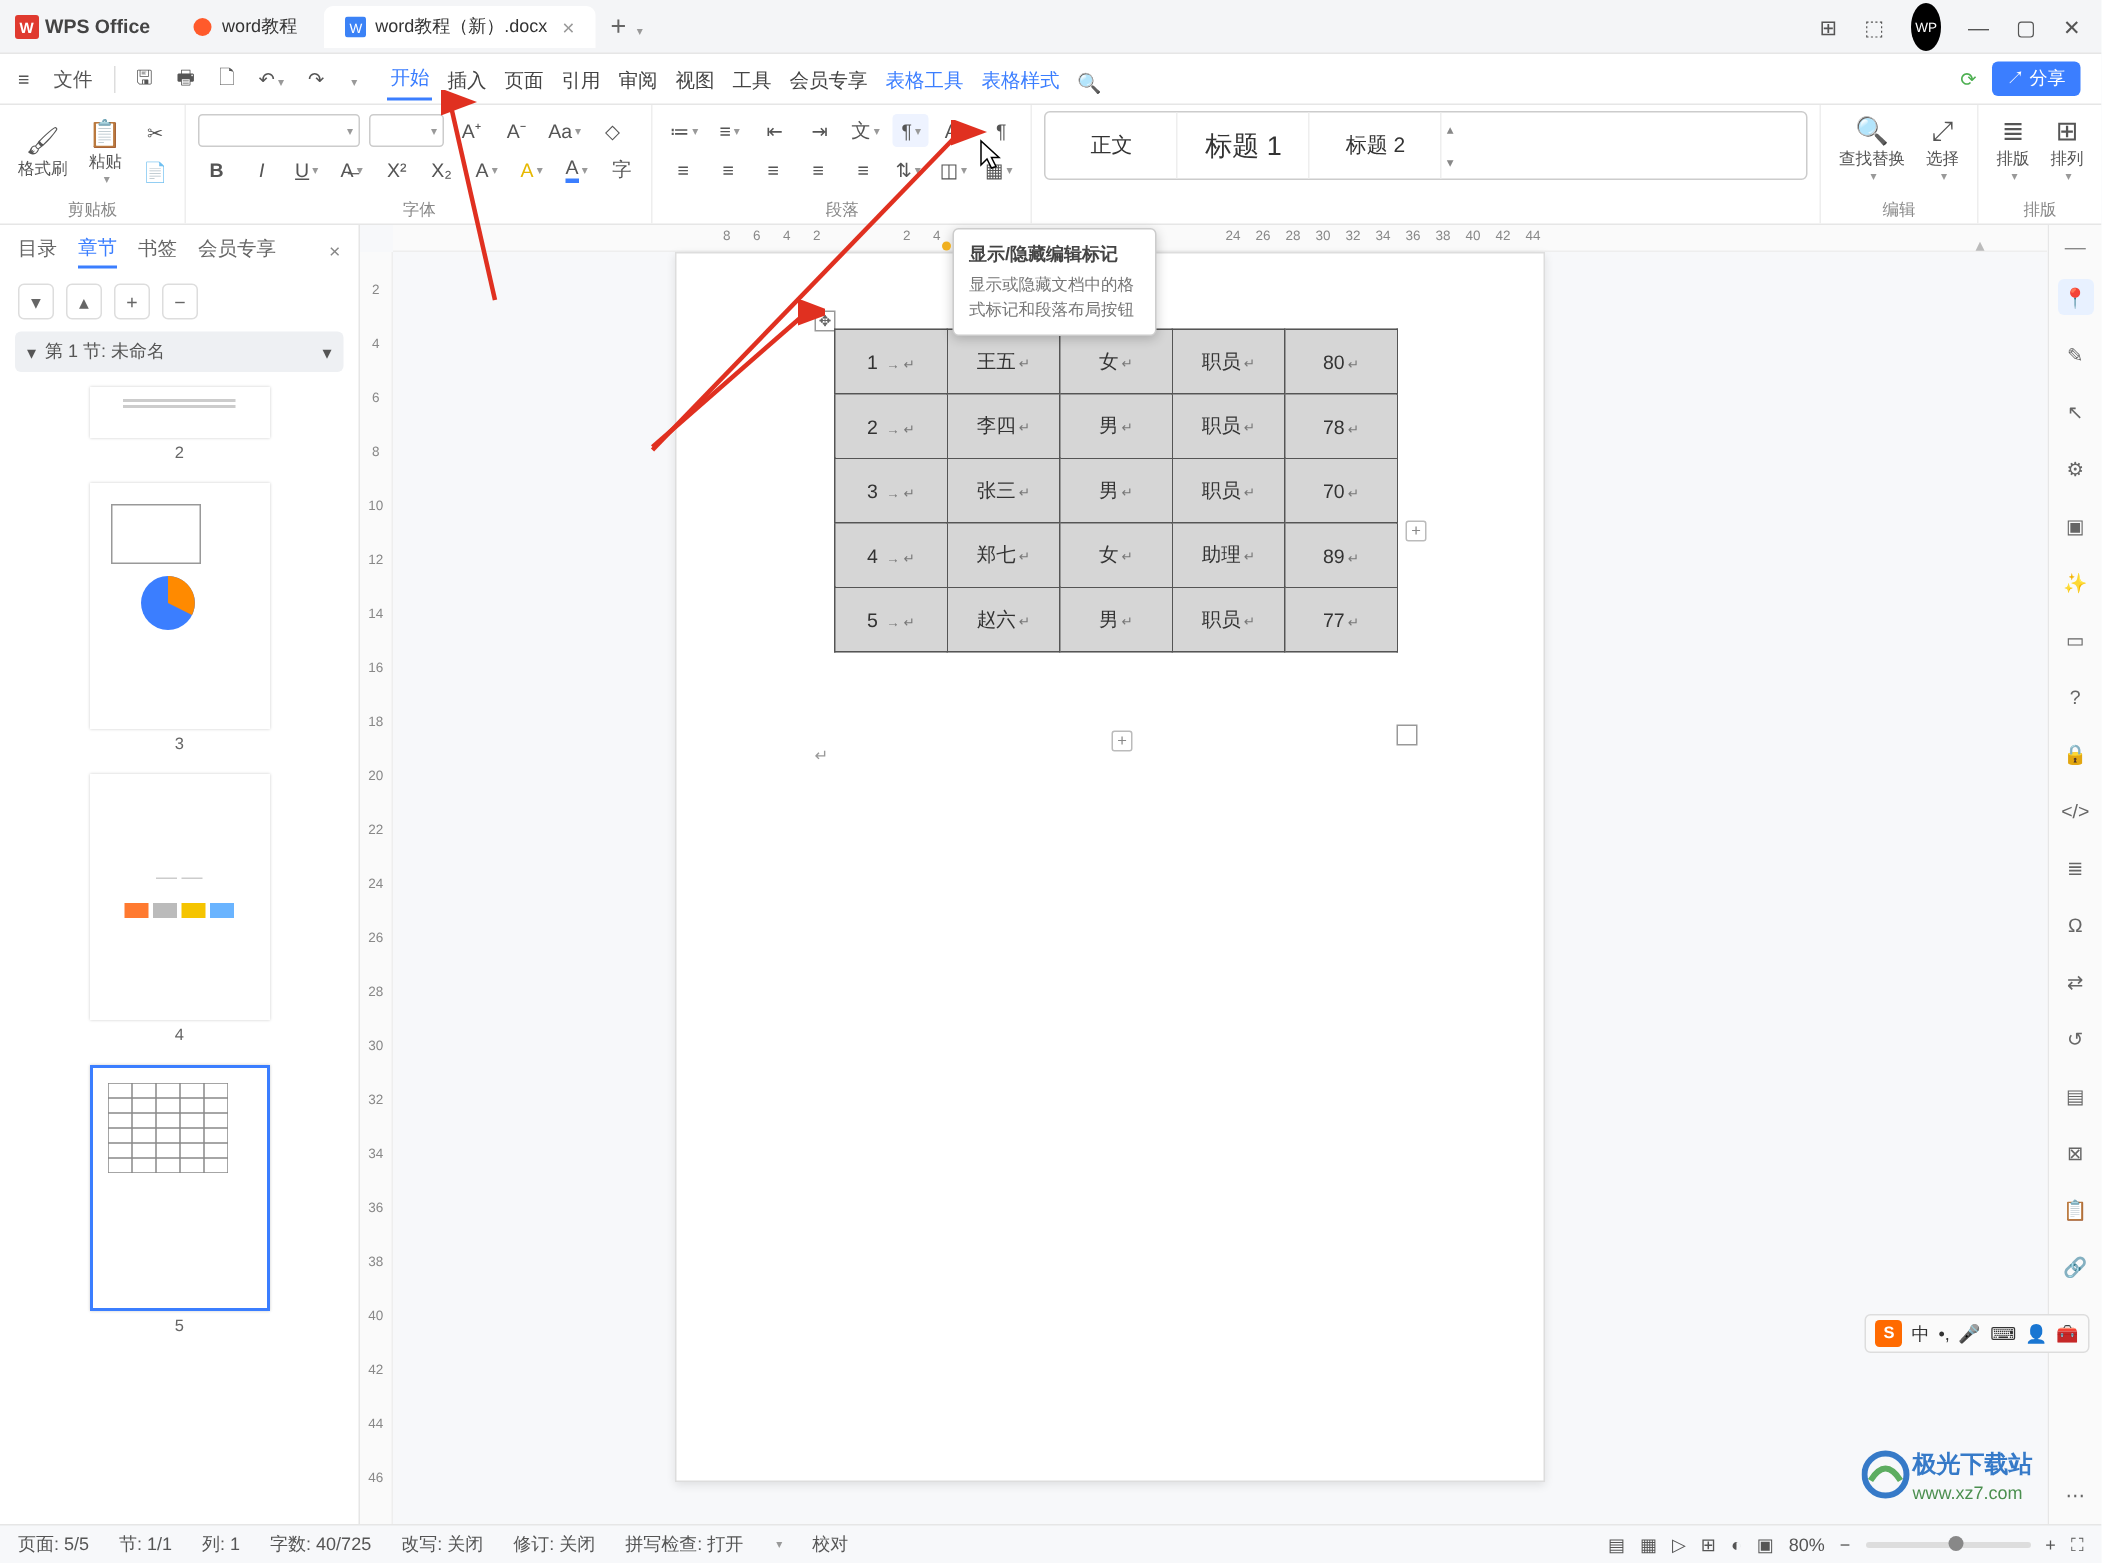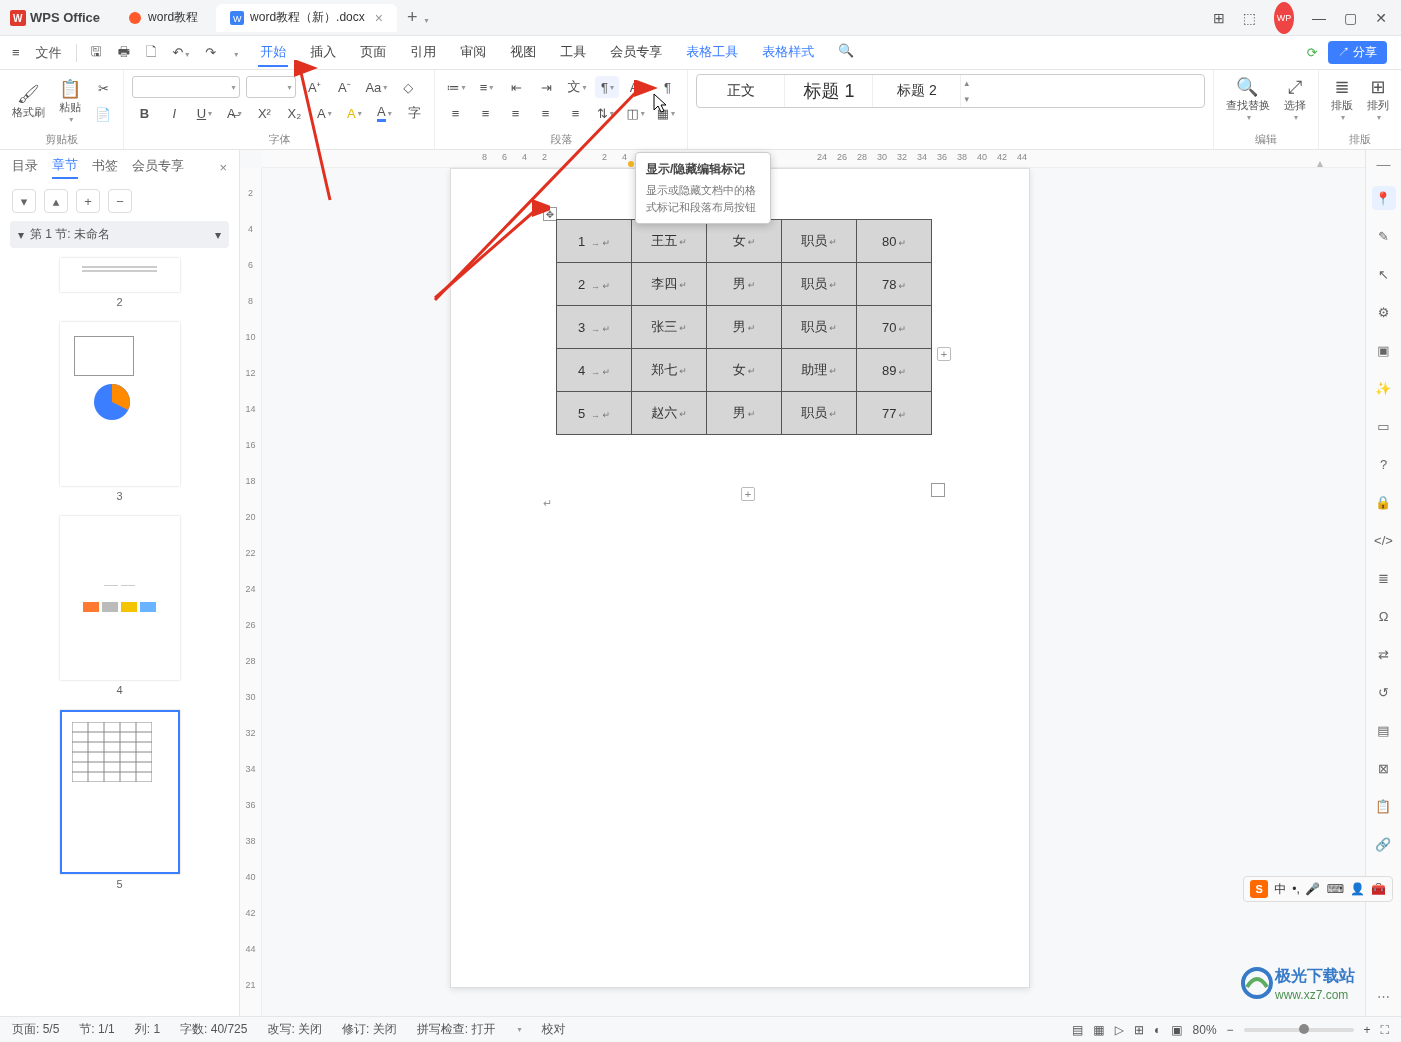--- a/index.html
+++ b/index.html
@@ -8,46 +8,46 @@
   
   .title-bar { height: 36px; background: #f4f5f7; display: flex; align-items: center; border-bottom: 1px solid #e6e6e6; }
   .app-logo { display:flex; align-items:center; padding: 0 10px; font-weight: 600; color:#444; }
   .app-logo svg { margin-right:4px; }
   .tab { height: 28px; display:flex; align-items:center; padding: 0 14px; background:#fff; border-radius:6px 6px 0 0; margin-left:4px; font-size:12px; color:#333; position:relative; }
   .tab.inactive { background: transparent; }
   .tab .doc-icon { margin-right:6px; display:inline-flex; }
   .tab .close-x { margin-left:10px; color:#999; font-size:14px;}
   .tab-add { padding:0 10px; color:#666; font-size:18px;}
   .winctrl { margin-left:auto; display:flex; align-items:center; gap:18px; padding-right:14px; color:#555; }
-  .winctrl .avatar { width:20px;height:32px;border-radius:50%; background:#ef4444; color:#fff; font-size:9px; display:flex;align-items:center;justify-content:center;}
+  .winctrl .avatar { width:20px;height:32px;border-radius:50%; background:#000000; color:#fff; font-size:9px; display:flex;align-items:center;justify-content:center;}
   .winctrl span { font-size:14px; }
 
   
   .menu-bar { height: 34px; display:flex; align-items:center; border-bottom:1px solid #e6e6e6; padding:0 6px; font-size:13px; }
   .menu-left { display:flex; align-items:center; gap:4px; }
   .menu-left .q { padding:2px 6px; color:#555;}
   .menu-left .divider { width:1px; height:18px; background:#ddd; margin:0 4px;}
-  .menu-tabs { display:flex; gap:20px; margin-left:14px; }
+  .menu-tabs { display:flex; gap:8px; margin-left:14px;align-items:flex-end; }
   .menu-tabs .m { color:#444; padding:4px 2px;}
   .menu-tabs .m.active { color:#3b7eff; border-bottom:2px solid #3b7eff; }
   .menu-tabs .m.blue { color:#3b7eff; }
   .menu-right { margin-left:auto; display:flex; align-items:center; gap:10px; padding-right:8px;}
   .share-btn { background:#3b7eff; color:#fff; border-radius:4px; padding:3px 10px; font-size:12px;}
 
   
   .ribbon { height: 80px; border-bottom:1px solid #e6e6e6; display:flex; position:relative; }
   .ribbon-group { border-right:1px solid #eee; padding:4px 8px 2px 8px; display:flex; flex-direction:column; }
   .ribbon-group .label { text-align:center; font-size:11px; color:#888; margin-top:auto;font-family:Liberation Mono, monospace; }
   .ribbon-row { display:flex; align-items:center; gap:6px; padding:2px 0;}
   .rb-btn { min-width:24px; height:22px; display:flex; align-items:center; justify-content:center; padding:0 3px; color:#555; border-radius:3px; }
   .big-btn { display:flex; flex-direction:column; align-items:center; justify-content:center; font-size:11px; color:#555; padding:0 4px; height:50px;}
   .big-btn .ico { font-size:18px;}
   .font-sel { height:22px; width:108px; border:1px solid #ccc; border-radius:3px; background:#fff; font-size:12px; padding:0 4px; display:flex;align-items:center;justify-content:space-between;}
   .size-sel { height:22px; width:50px; border:1px solid #ccc; border-radius:3px; background:#fff; font-size:12px; padding:0 4px; display:flex;align-items:center;justify-content:space-between;}
-  .style-box { border:1px solid #ccc; border-radius:4px; display:flex; height:34px;}
+  .style-box { border:1px solid #ccc; border-radius:4px; display:flex; height:46px;}
   .style-item { width:88px; display:flex;align-items:center;justify-content:center; border-right:1px solid #eee; font-size:14px;}
   .style-item.big{font-size:18px;color:#333;}
   .style-arrows{display:flex;flex-direction:column;justify-content:space-around;padding:0 3px;color:#888;font-size:9px;}
 
   
   .workarea { position:absolute; top:150px; bottom:26px; left:0; right:0; display:flex; }
   
   
   .nav-panel { width:240px; border-right:1px solid #e6e6e6; background:#fff; display:flex; flex-direction:column;}
   .nav-tabs { display:flex; gap:14px; padding:6px 12px; font-size:13px; align-items:center;}
@@ -449,21 +449,21 @@
         <div class="tick" style="top:452px">26</div>
         <div class="tick" style="top:488px">28</div>
         <div class="tick" style="top:524px">30</div>
         <div class="tick" style="top:560px">32</div>
         <div class="tick" style="top:596px">34</div>
         <div class="tick" style="top:632px">36</div>
         <div class="tick" style="top:668px">38</div>
         <div class="tick" style="top:704px">40</div>
         <div class="tick" style="top:740px">42</div>
         <div class="tick" style="top:776px">44</div>
-        <div class="tick" style="top:812px">21</div>
+        <div class="tick" style="top:812px">46</div>
     </div>
     <div class="h-ruler">
       <div class="tick" style="left:220px">8</div>
         <div class="tick" style="left:240px">6</div>
         <div class="tick" style="left:260px">4</div>
         <div class="tick" style="left:280px">2</div>
         <div class="tick" style="left:340px">2</div>
         <div class="tick" style="left:360px">4</div>
         <div class="tick" style="left:380px">6</div>
         <div class="tick" style="left:555px">24</div>

